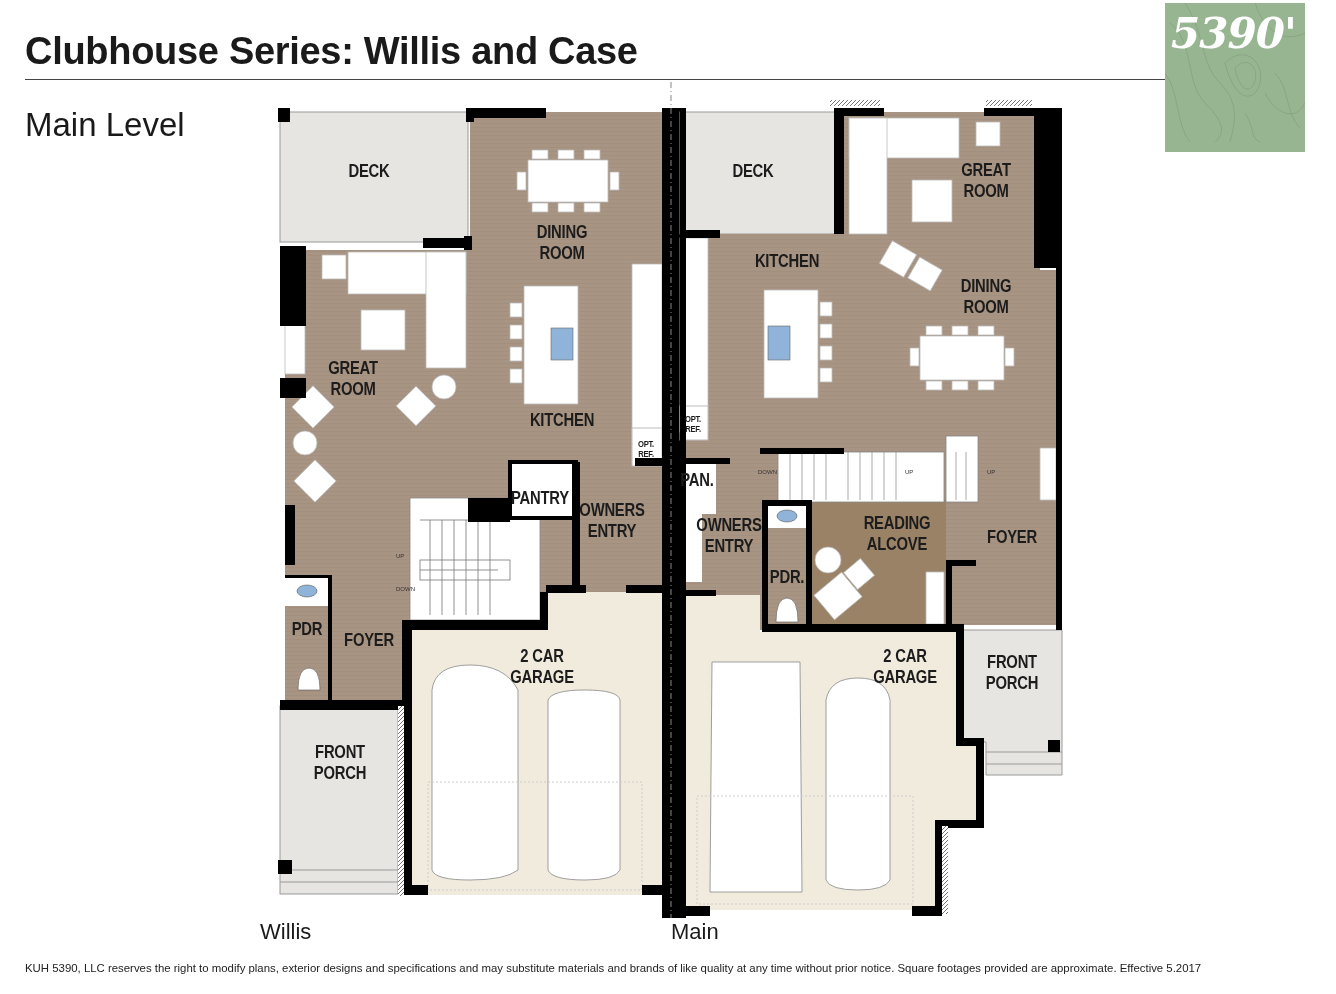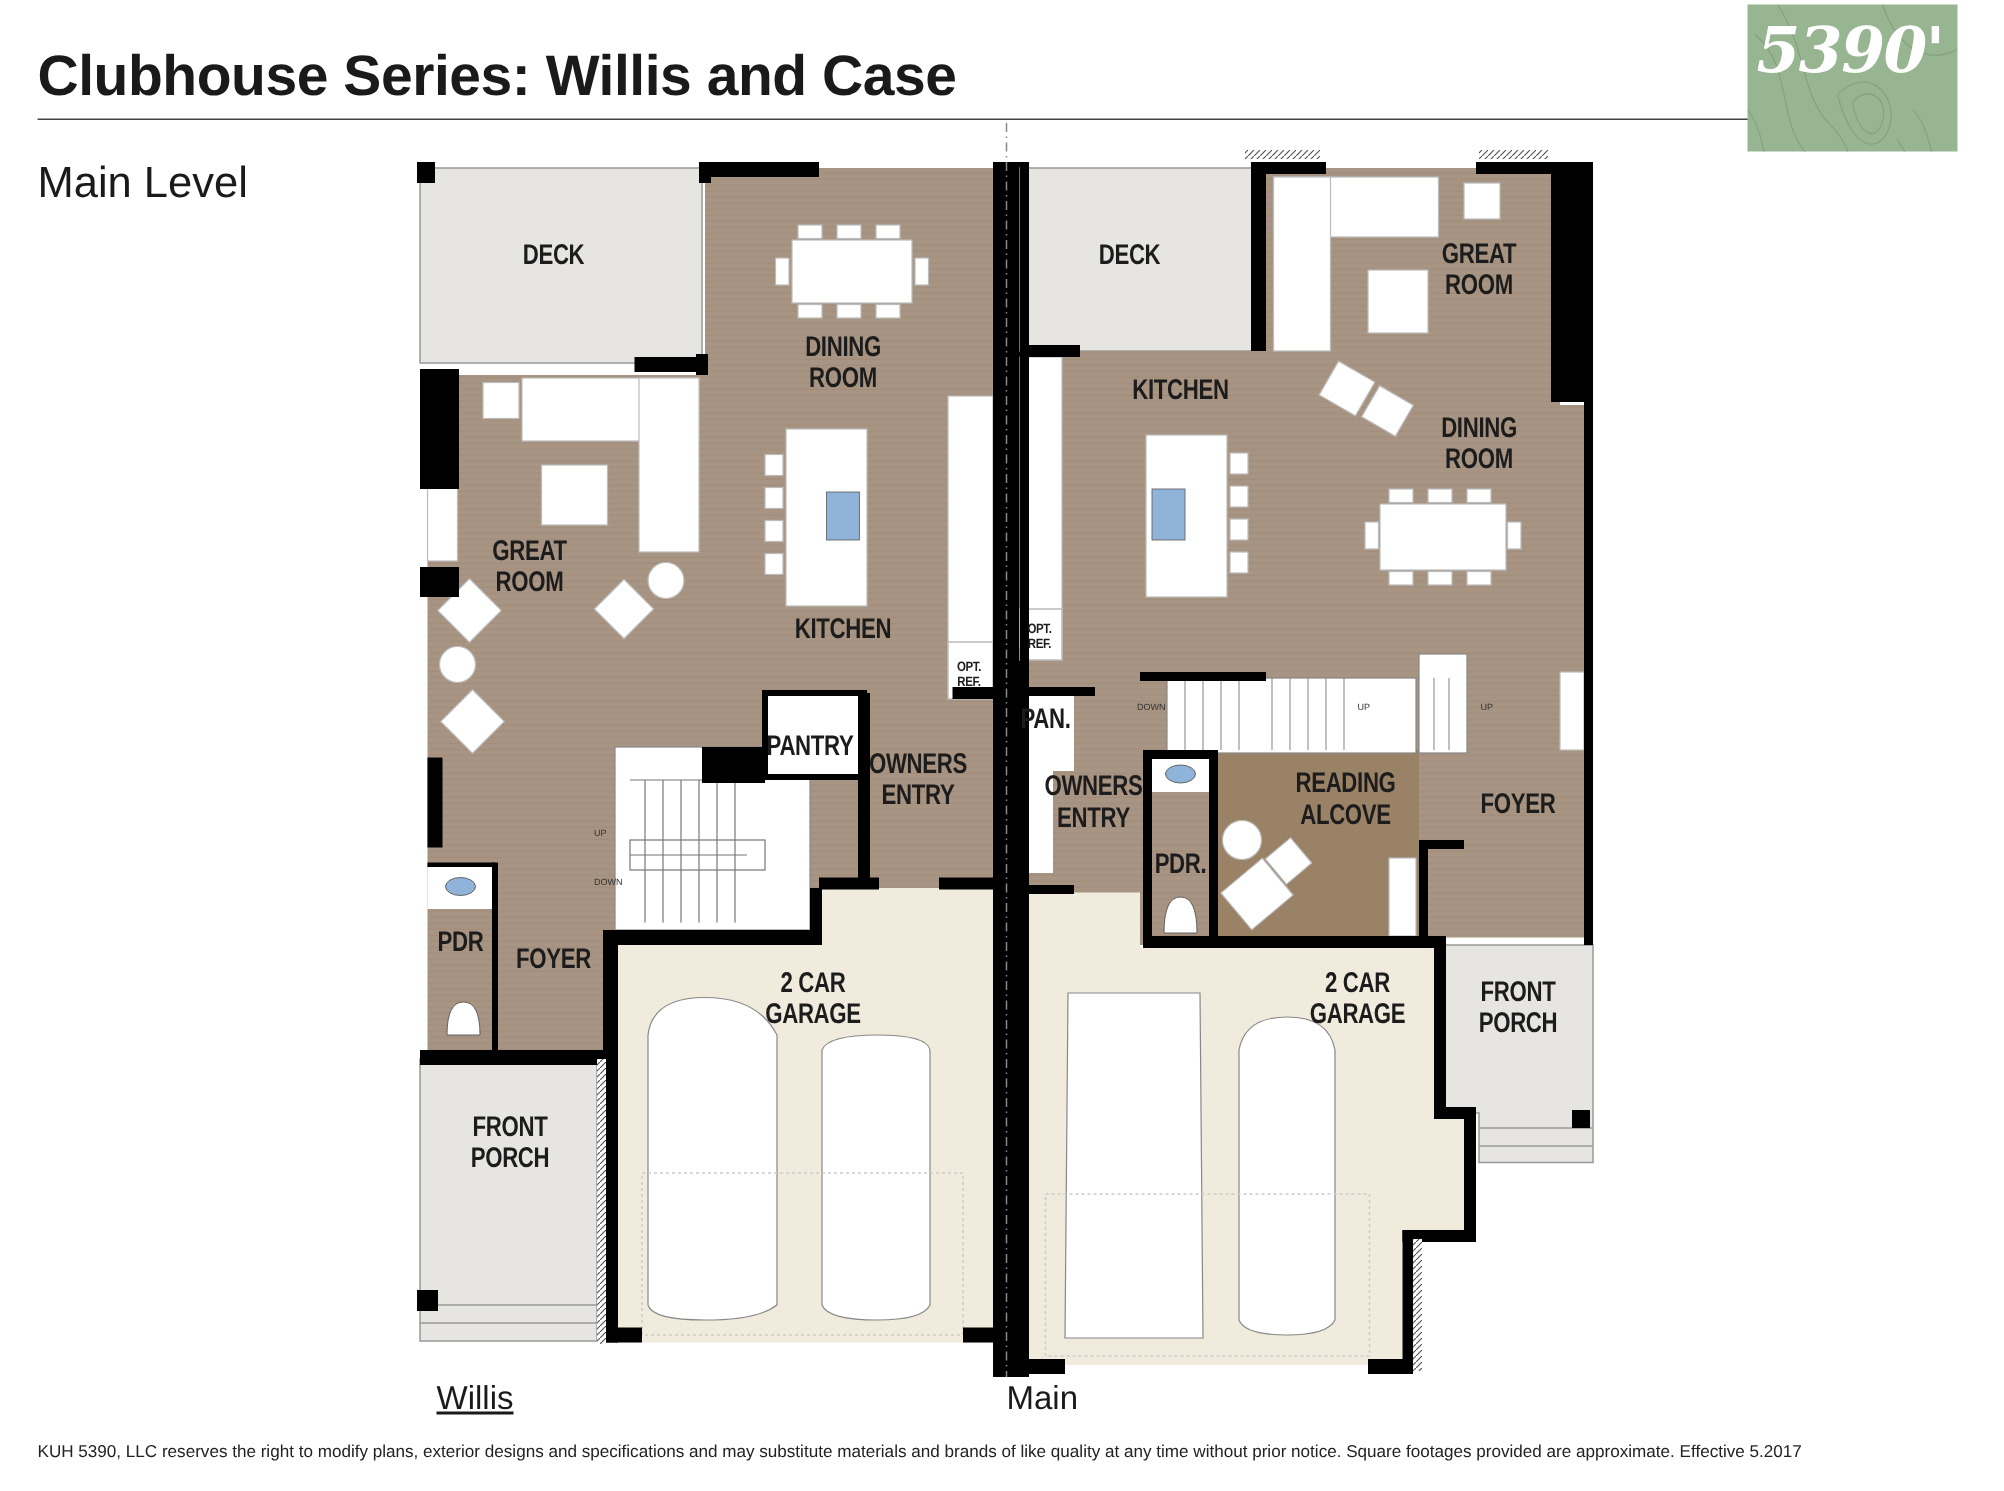--- a/index.html
+++ b/index.html
@@ -1,20 +1,20 @@
 <!DOCTYPE html>
 <html><head>
 <meta charset="utf-8">
 <style>
   html, body { margin:0; padding:0; background:#ffffff; }
   body { width:1336px; height:994px; position:relative; overflow:hidden; font-family:"DejaVu Sans", sans-serif; color:#1a1a1a; }
   .title { position:absolute; left:25px; top:30px; font-size:38px; font-weight:700; letter-spacing:-0.3px; font-family:"Liberation Sans", sans-serif; }
   .rule { position:absolute; left:25px; top:79px; width:1142px; height:1px; background:#444; }
-  .level { position:absolute; left:25px; top:106px; font-size:29px; font-family:"Liberation Sans", sans-serif; }
-  .logo { position:absolute; left:1165px; top:3px; width:140px; height:98px; background:#98b592; overflow:hidden; }
+  .level { position:absolute; left:25px; top:106px; font-size:33px; font-family:"Liberation Sans", sans-serif; }
+  .logo { position:absolute; left:1165px; top:3px; width:140px; height:149px; background:#98b592; overflow:hidden; }
   .logo svg { position:absolute; left:0; top:0; }
   .logo-text { position:absolute; left:6px; top:6px; font-family:"DejaVu Serif", serif; font-style:italic; font-weight:bold; font-size:42px; color:#ffffff; letter-spacing:-1px; }
   .plan { position:absolute; left:0; top:0; }
   .unit-label { position:absolute; top:919px; font-size:22px; font-family:"Liberation Sans", sans-serif; }
   .disclaimer { position:absolute; left:25px; top:962px; font-size:11.4px; font-family:"Liberation Sans", sans-serif; color:#222; white-space:nowrap; }
   .room-label { position:absolute; font-family:"Liberation Sans", sans-serif; font-weight:bold; font-size:19px; line-height:21px; text-align:center; color:#1c1c1c; transform:translateX(-50%) scaleX(0.78); white-space:pre; letter-spacing:-0.3px; }
   .room-label.small { font-size:9px; line-height:10px; transform:translateX(-50%) scaleX(0.85); }
   .stair-note { position:absolute; font-size:6px; font-family:"Liberation Sans", sans-serif; color:#333; }
 </style>
 </head>
@@ -302,16 +302,16 @@
 ALCOVE</div>
 <div class="room-label" style="left:1012px;top:526px;">FOYER</div>
 <div class="room-label" style="left:905px;top:645px;">2 CAR
 GARAGE</div>
 <div class="room-label" style="left:1012px;top:651px;">FRONT
 PORCH</div>
 <div class="stair-note" style="left:758px;top:469px;">DOWN</div>
 <div class="stair-note" style="left:905px;top:469px;">UP</div>
 <div class="stair-note" style="left:987px;top:469px;">UP</div>
 
-<div class="unit-label" style="left:291px;text-decoration:underline;">Willis</div>
+<div class="unit-label" style="left:260px;">Willis</div>
 <div class="unit-label" style="left:671px;">Main</div>
 
 <div class="disclaimer">KUH 5390, LLC reserves the right to modify plans, exterior designs and specifications and may substitute materials and brands of like quality at any time without prior notice. Square footages provided are approximate. Effective 5.2017</div>
 
 </body></html>

